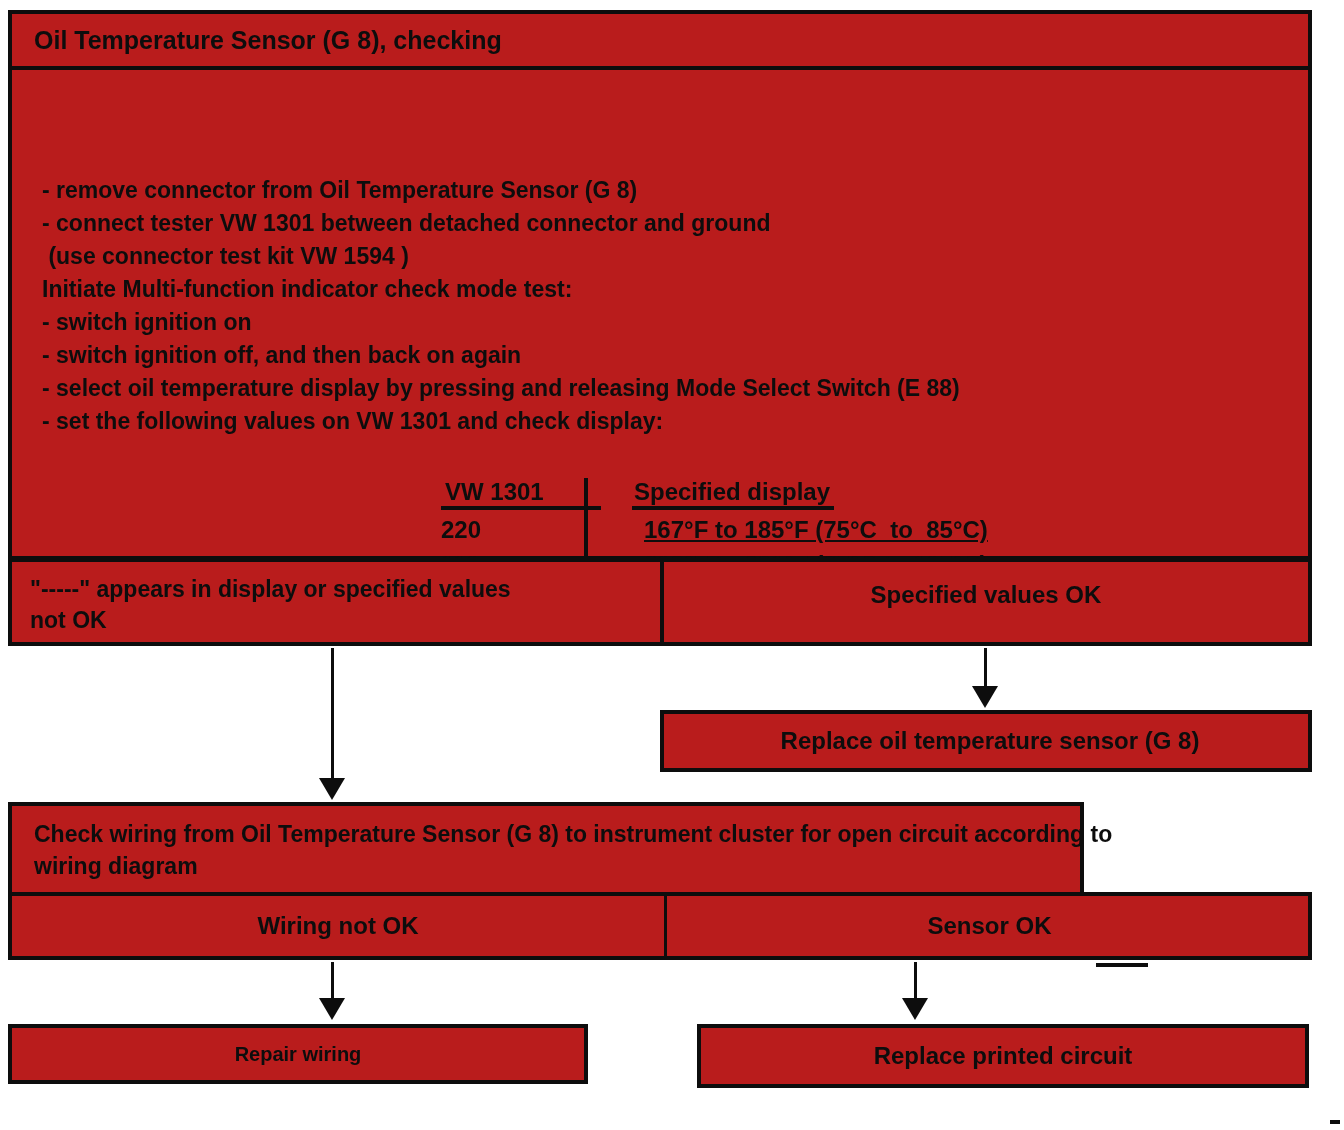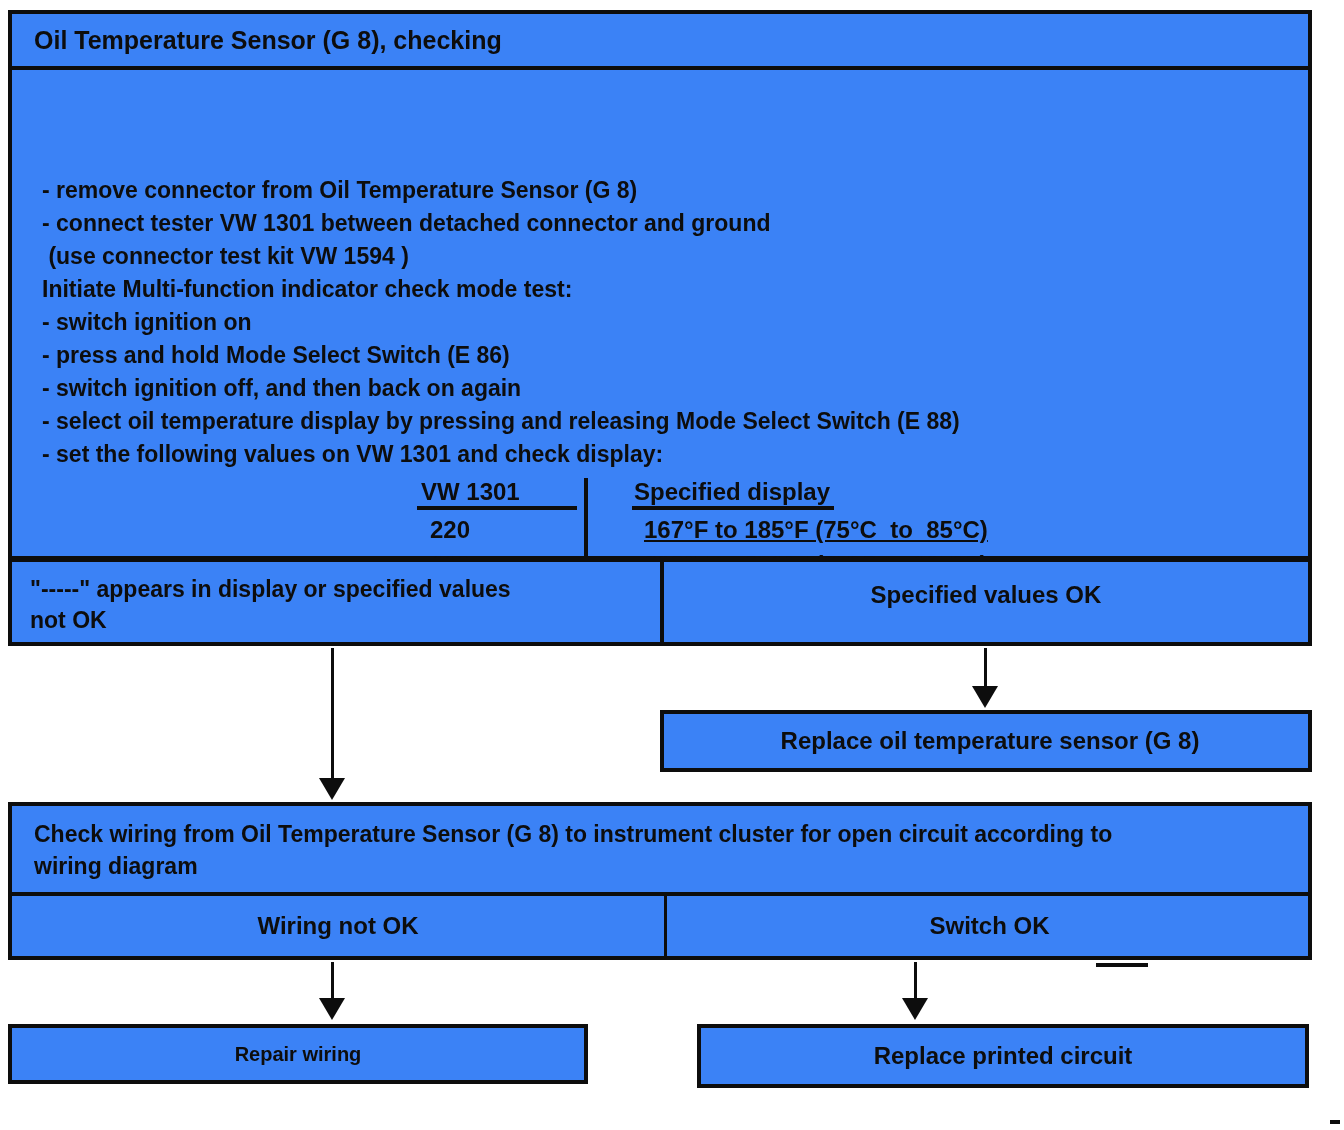--- a/index.html
+++ b/index.html
@@ -8,21 +8,21 @@
     width:1344px;height:1130px;
     background:#ffffff;
     font-family:"Liberation Sans","DejaVu Sans",sans-serif;
     font-weight:700;
     color:#0d0d0d;
     overflow:hidden;
   }
   .box{
     position:absolute;
     border:4px solid #0d0d0d;
-    background:#3b82f6;
+    background:#b91c1c;
     box-sizing:border-box;
   }
   .vline{position:absolute;width:3px;background:#0d0d0d;}
   .ahead{
     position:absolute;width:0;height:0;
     border-left:13px solid transparent;
     border-right:13px solid transparent;
     border-top:22px solid #0d0d0d;
   }
   .center{display:flex;align-items:center;justify-content:center;text-align:center;}
@@ -32,33 +32,33 @@
 
   
   #title-box{left:8px;top:10px;width:1304px;height:60px;display:flex;align-items:center;padding-left:22px;font-size:25px;}
   
   #proc-box{left:8px;top:66px;width:1304px;height:494px;}
   #proc-lines{position:absolute;left:30px;top:82px;width:1200px;margin-top:22px;}
   
   #spec-table{position:absolute;left:405px;top:408px;font-size:24px;}
   .t-row{display:grid;grid-template-columns:167px 500px;height:35px;line-height:35px;}
   .t-row.head{height:34px;line-height:28px;}
-  .c1{text-align:right;padding-right:114px;box-sizing:border-box;}
+  .c1{text-align:right;padding-right:114px;box-sizing:border-box;margin-left:24px;}
   .c1.head{text-align:left;padding:0;}
   .c1-rule{display:inline-block;width:160px;border-bottom:4px solid #0d0d0d;padding-left:4px;box-sizing:border-box;}
   .c2{border-left:4px solid #0d0d0d;padding-left:56px;box-sizing:border-box;text-decoration:underline;}
   .c2.head{padding-left:44px;}
   .c2-rule{display:inline-block;border-bottom:4px solid #0d0d0d;padding:0 4px 0 2px;}
   
   #branch1-left{left:8px;top:558px;width:656px;height:88px;padding:12px 18px;font-size:23px;line-height:31px;}
   #branch1-right{left:660px;top:558px;width:652px;height:88px;font-size:24px;padding-bottom:14px;box-sizing:border-box;}
   
   #replace-sensor-box{left:660px;top:710px;width:652px;height:62px;font-size:24px;padding-left:8px;}
   
-  #check-wiring-box{left:8px;top:802px;width:1304px;height:94px;padding:12px 0 0 22px;font-size:23px;line-height:32px;}
+  #check-wiring-box{left:8px;top:802px;width:1076px;height:94px;padding:12px 0 0 22px;font-size:23px;line-height:32px;}
   #check-wiring-box .txt{width:1130px;}
   
   #branch2-row{left:8px;top:892px;width:1304px;height:68px;display:grid;grid-template-columns:652px 648px;}
   #branch2-row .cell{display:flex;align-items:center;justify-content:center;font-size:24px;}
   #branch2-row .cell.right{border-left:3px solid #0d0d0d;}
   
   #repair-box{left:8px;top:1024px;width:580px;height:60px;font-size:20px;}
   #replace-pc-box{left:697px;top:1024px;width:612px;height:64px;font-size:24px;}
   
   .artifact{position:absolute;background:#0d0d0d;}
@@ -72,21 +72,20 @@
     <span>Oil Temperature Sensor (G 8), checking</span>
   </div>
 
   <div class="box" id="proc-box">
     <div id="proc-lines">
       <div class="proc-line">- remove connector from Oil Temperature Sensor (G 8)</div>
       <div class="proc-line">- connect tester VW 1301 between detached connector and ground</div>
       <div class="proc-line"> (use connector test kit VW 1594 )</div>
       <div class="proc-line">Initiate Multi-function indicator check mode test:</div>
       <div class="proc-line">- switch ignition on</div>
-      <div class="proc-line">- press and hold Mode Select Switch (E 86)</div>
       <div class="proc-line">- switch ignition off, and then back on again</div>
       <div class="proc-line">- select oil temperature display by pressing and releasing Mode Select Switch (E 88)</div>
       <div class="proc-line">- set the following values on VW 1301 and check display:</div>
     </div>
 
     <div id="spec-table">
       <div class="t-row head">
         <div class="c1 head"><span class="c1-rule">VW 1301</span></div>
         <div class="c2 head"><span class="c2-rule">Specified display</span></div>
       </div>
@@ -122,21 +121,21 @@
 
   <div class="vline" style="left:331px;top:648px;height:134px;"></div>
   <div class="ahead" style="left:319px;top:778px;"></div>
 
   <div class="box" id="check-wiring-box">
     <div class="txt">Check wiring from Oil Temperature Sensor (G 8) to instrument cluster for open circuit according to wiring diagram</div>
   </div>
 
   <div class="box" id="branch2-row">
     <div class="cell">Wiring not OK</div>
-    <div class="cell right">Switch OK</div>
+    <div class="cell right">Sensor OK</div>
   </div>
 
   <div class="vline" style="left:331px;top:962px;height:40px;"></div>
   <div class="ahead" style="left:319px;top:998px;"></div>
 
   <div class="vline" style="left:914px;top:962px;height:40px;"></div>
   <div class="ahead" style="left:902px;top:998px;"></div>
 
   <div class="box center" id="repair-box">
     <span>Repair wiring</span>

